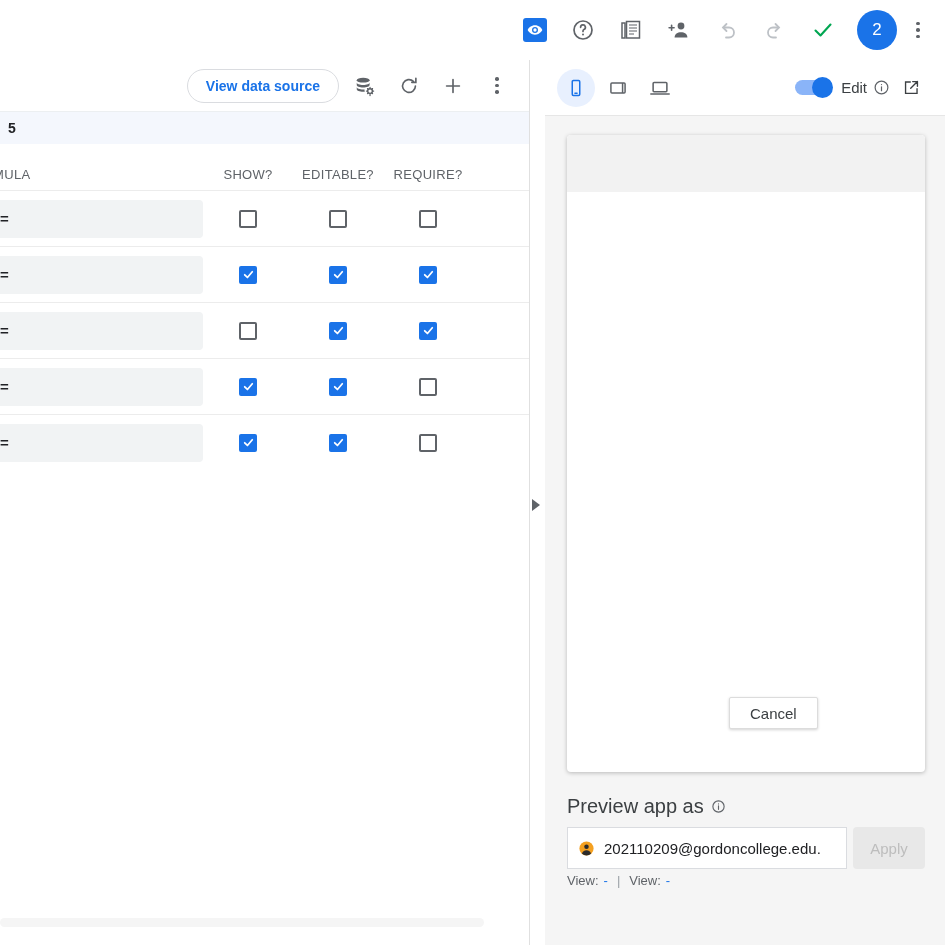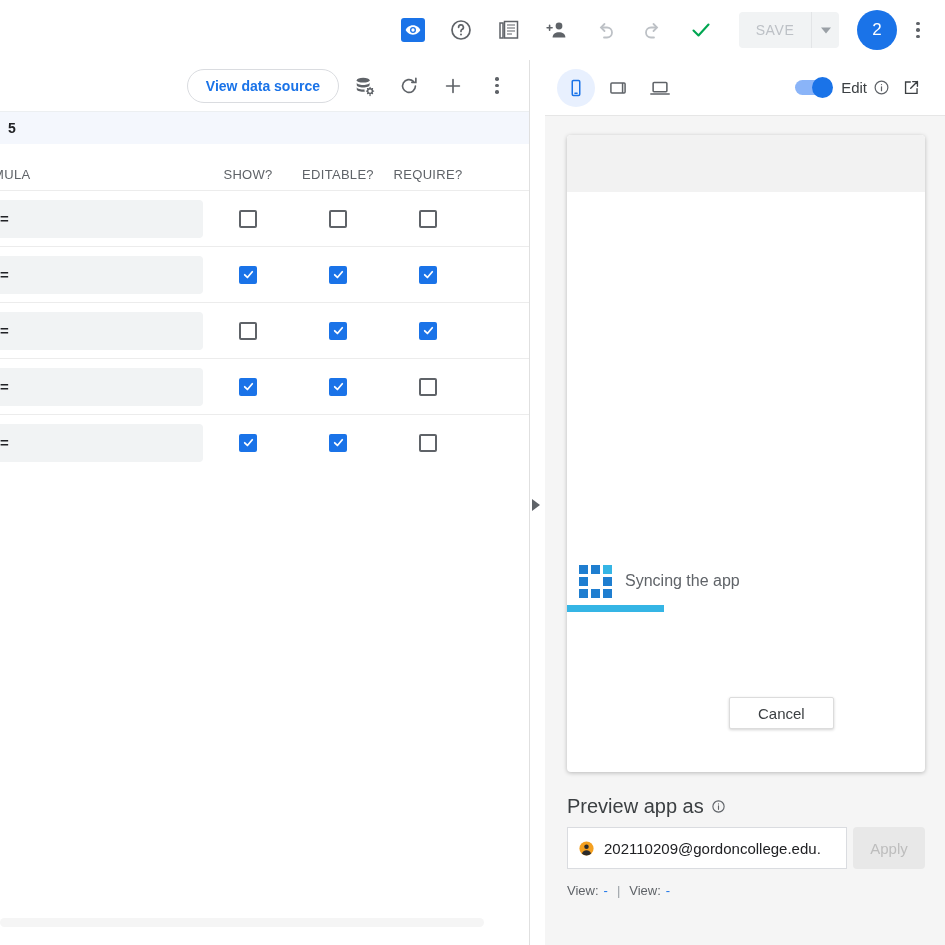--- a/index.html
+++ b/index.html
@@ -184,21 +184,21 @@
   .sq.lite { background: #35b5e5; }
   .sq.blank { background: transparent; }
   .sync-text { font-size: 16px; color: #5f6368; margin-left: 14px; }
   .prog-track { margin-top: 8px; height: 7px; width: 100%; background: #ffffff; }
   .prog-fill { height: 7px; width: 95px; background: #35b5e5; }
 
   .cancel-btn {
     position: absolute; left: 162px; top: 562px;
     background: #fff; border: 1px solid #dcdcdc; border-radius: 2px;
     box-shadow: 0 1px 3px rgba(0,0,0,.18);
-    height: 32px; padding: 0 28px;
+    height: 32px; padding: 0 20px;
     font-size: 15px; color: #3c4043; cursor: pointer;
     display: flex; align-items: center; justify-content: center;
     font-family: "Liberation Sans", sans-serif;
   }
 
   
   .preview-as {
     position: absolute; left: 22px; top: 735px; width: 358px;
   }
   .pa-label-row { display: flex; align-items: center; gap: 7px; margin-bottom: 9px; }
@@ -211,21 +211,21 @@
     white-space: nowrap;
     text-align: center;
   }
   .apply-btn {
     background: #e8e8e8; color: #bdbdbd; border: none; border-radius: 4px;
     width: 72px; font-size: 15px; cursor: default;
     display: flex; align-items: center; justify-content: center;
     font-family: "Liberation Sans", sans-serif;
   }
   .pa-status {
-    margin-top: 14px; font-size: 13px; color: #5f6368;
+    margin-top: 4px; font-size: 13px; color: #5f6368;
     display: flex; gap: 5px; align-items: center; text-align: center;
   }
   .pa-status .dash { color: #1a73e8; }
   .pa-status .pipe { color: #9aa0a6; margin: 0 4px; }
 </style>
 </head>
 <body>
 
 <div class="top-toolbar">
 
@@ -274,28 +274,20 @@
       <path d="M12.5 6 16 9.5 12.5 13"></path>
     </svg>
   </div>
 
   <div class="tb-icon">
     <svg width="24" height="24" viewBox="0 0 24 24" fill="none" stroke="#00a651" stroke-width="2.1" stroke-linecap="round" stroke-linejoin="round">
       <path d="M4.5 12.5 9.5 17.5 19.5 6.5"></path>
     </svg>
   </div>
 
-  <div class="save-group">
-    <button class="save-btn">SAVE</button>
-    <div class="save-arrow">
-      <svg width="12" height="12" viewBox="0 0 12 12" fill="#9aa0a6">
-          <path d="M1 3.5h10L6 9.5z"></path>
-        </svg>
-    </div>
-  </div>
 
   <div class="avatar">
     <span>2</span>
   </div>
 
   <div class="kebab">
       <i></i>
       <i></i>
       <i></i>
     </div>
@@ -504,39 +496,20 @@
       <svg width="19" height="19" viewBox="0 0 24 24" fill="none" stroke="#3c4043" stroke-width="1.7" stroke-linecap="round">
         <path d="M19 13.5V19.5H4.5V5h6"></path>
         <path d="M13.5 4.5h6v6M19.5 4.5l-8.5 8.5"></path>
       </svg>
     </span>
   </div>
 
   <div class="app-card">
     <div class="app-card-top"></div>
 
-    <div class="sync-wrap">
-      <div class="sync-row">
-        <div class="sync-grid">
-          <span class="sq"></span>
-            <span class="sq"></span>
-            <span class="sq lite"></span>
-          <span class="sq"></span>
-            <span class="sq blank"></span>
-            <span class="sq"></span>
-          <span class="sq"></span>
-            <span class="sq"></span>
-            <span class="sq"></span>
-        </div>
-        <span class="sync-text">Syncing the app</span>
-      </div>
-      <div class="prog-track">
-        <div class="prog-fill" style="width: 27%;"></div>
-      </div>
-    </div>
 
     <button class="cancel-btn">Cancel</button>
   </div>
 
   <div class="preview-as">
     <div class="pa-label-row">
       <span class="pa-label">Preview app as</span>
       <span style="display:flex">
         <svg width="15" height="15" viewBox="0 0 24 24" fill="none" stroke="#5f6368" stroke-width="1.8">
           <circle cx="12" cy="12" r="9"></circle>

